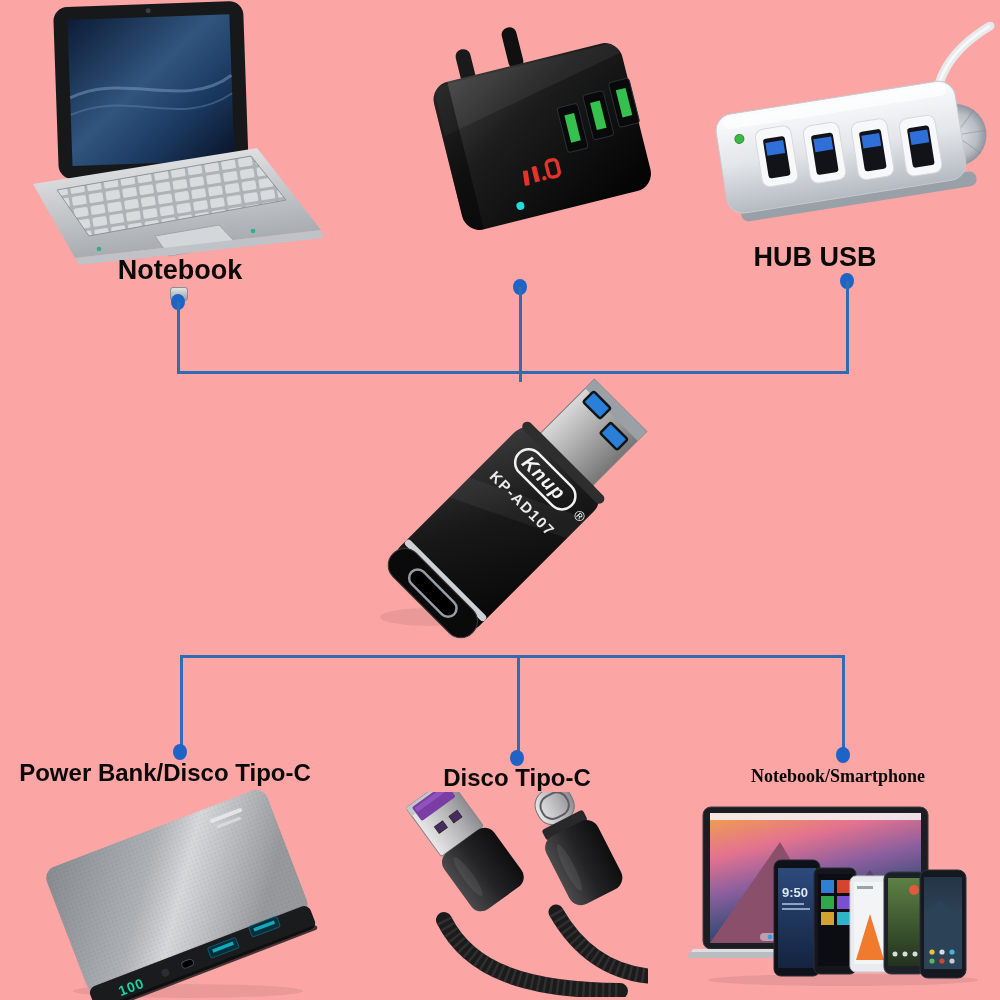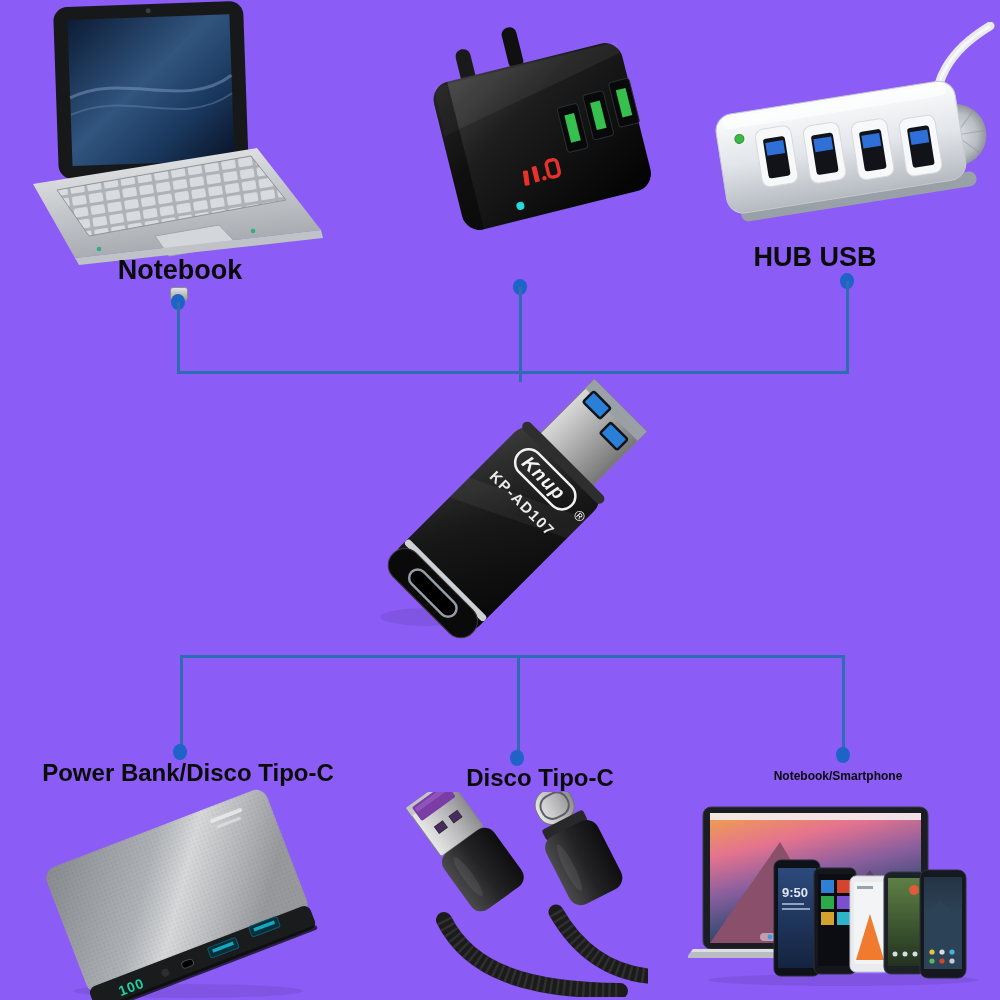--- a/index.html
+++ b/index.html
@@ -6,35 +6,35 @@
   #canvas{
     position:relative;width:1000px;height:1000px;background:#fff;overflow:hidden;
     font-family:"Liberation Sans",sans-serif;
   }
   .img{position:absolute;}
   .label{
     position:absolute;transform:translateX(-50%);
     font-weight:bold;color:#0a0a0a;white-space:nowrap;line-height:1.15;
   }
   .label.big{font-size:27px;}
-  .label.mid{font-size:24px;margin-left:23px;}
-  .label.small{font-size:12px;line-height:21px;}
+  .label.mid{font-size:24px;}
+  .label.small{font-size:18px;line-height:21px;font-family:Liberation Serif, serif;}
   .vline,.hline{position:absolute;background:var(--line-color,#2e6db4);}
   .vline{width:3px;}
   .hline{height:3px;}
   .dot{
     position:absolute;width:14px;height:16px;border-radius:50%;
     background:var(--dot-color,#1e63c6);
   }
   svg text{font-family:"Liberation Sans",sans-serif;}
 </style>
 </head>
 <body>
 
-<div id="canvas" style="background: #8b5cf6;">
+<div id="canvas" style="background: #fca5a5;">
 
   <svg class="img" style="left:5px;top:0px" width="320" height="265" viewBox="0 0 320 265">
     <defs>
       <linearGradient id="nbScreen" x1="0" y1="0" x2="1" y2="1">
         <stop offset="0" stop-color="#0c1c36"></stop>
           <stop offset="0.45" stop-color="#31557f"></stop>
         <stop offset="0.7" stop-color="#1b3a61"></stop>
           <stop offset="1" stop-color="#091226"></stop>
       </linearGradient>
       <linearGradient id="nbDeck" x1="0" y1="0" x2="0.3" y2="1">

